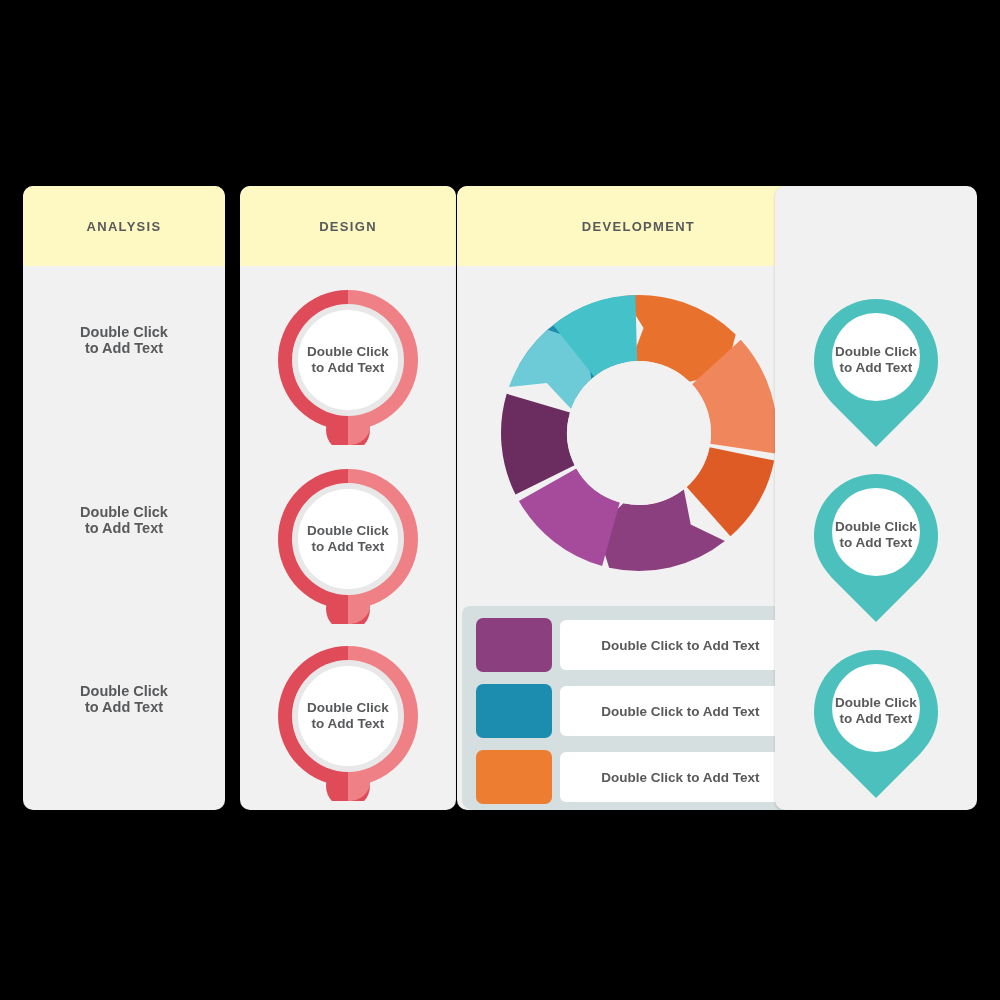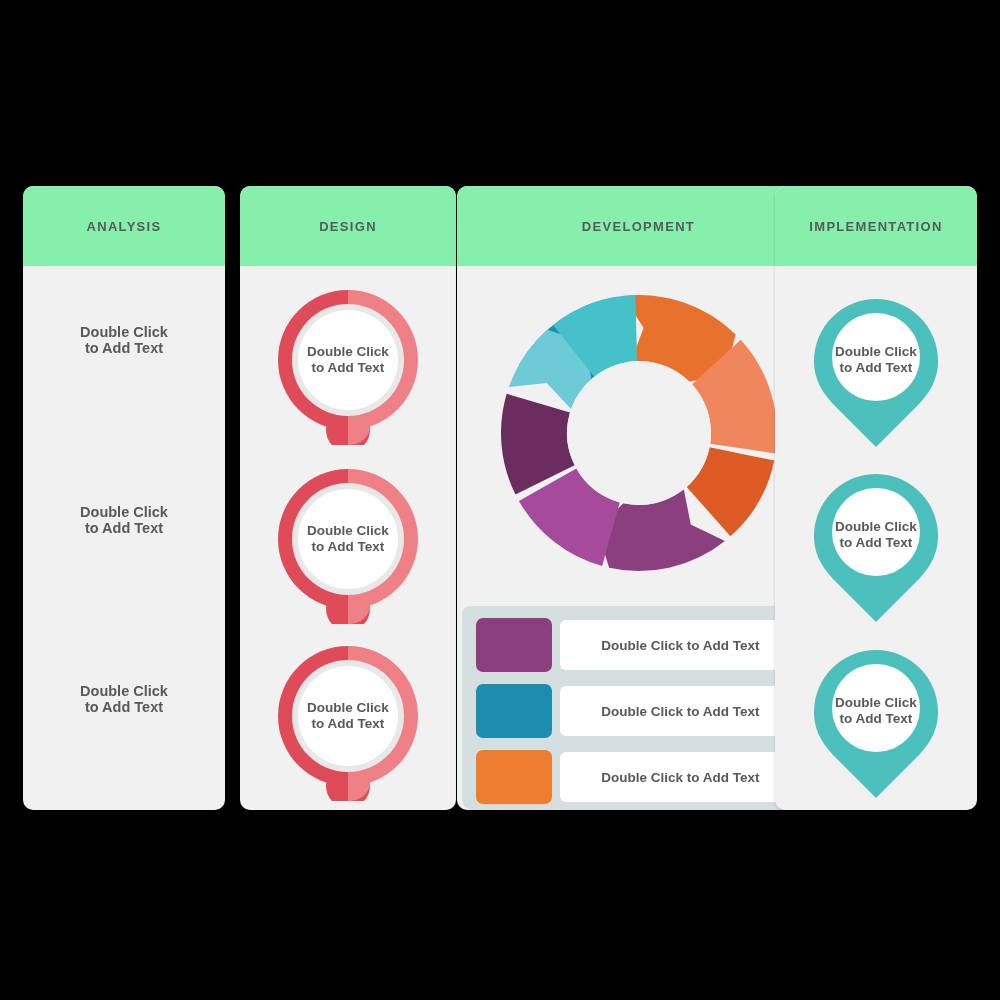--- a/index.html
+++ b/index.html
@@ -28,21 +28,21 @@
   }
   .col-analysis       { left: 23px;  width: 202px; }
   .col-design         { left: 240px; width: 216px; }
   .col-development    { left: 457px; width: 335px; padding-left: 28px; }
   .col-implementation { left: 775px; width: 202px; }
 
   .col-header {
     position: absolute;
     top: 0; left: 0; right: 0;
     height: 80px;
-    background: #86efac;
+    background: #fef9c3;
     border-radius: 10px 10px 0 0;
     display: flex;
     align-items: center;
     justify-content: center;
   }
   .col-header-label {
     font-size: 13px;
     font-weight: bold;
     letter-spacing: 1.3px;
     color: #58595B;
@@ -265,23 +265,20 @@
         <div class="legend-label">Double Click to Add Text</div>
       </div>
       <div class="legend-row">
         <div class="legend-swatch" style="background: rgb(237, 125, 49);"></div>
         <div class="legend-label">Double Click to Add Text</div>
       </div>
     </div>
   </div>
 
   <div class="column col-implementation">
-    <div class="col-header">
-      <span class="col-header-label">IMPLEMENTATION</span>
-    </div>
 
     <div class="teal-pin tp-1">
       <svg width="124" height="148" viewBox="0 0 124 148">
         <path d="M62 0 C27.8 0 0 27.8 0 62 C0 82 10 96 22 108 L62 148 L102 108 C114 96 124 82 124 62 C124 27.8 96.2 0 62 0 Z" fill="#4BC0BC"></path>
         <circle cx="62" cy="58" r="44" fill="#FFFFFF"></circle>
       </svg>
       <div class="pin-text">Double Click
 to Add Text</div>
     </div>
 

